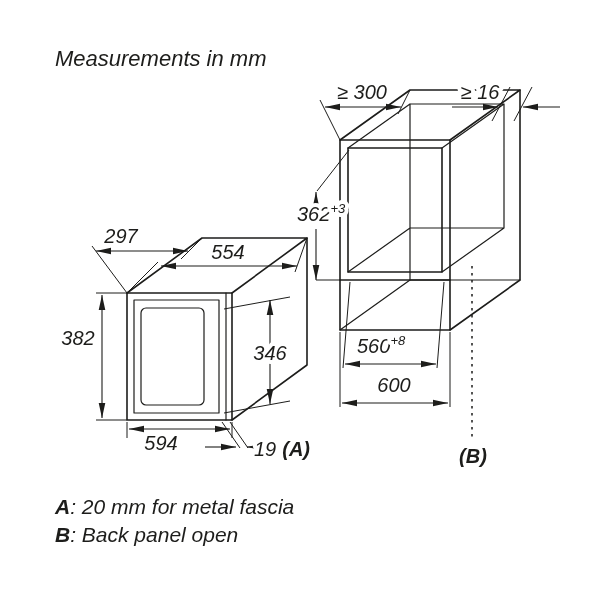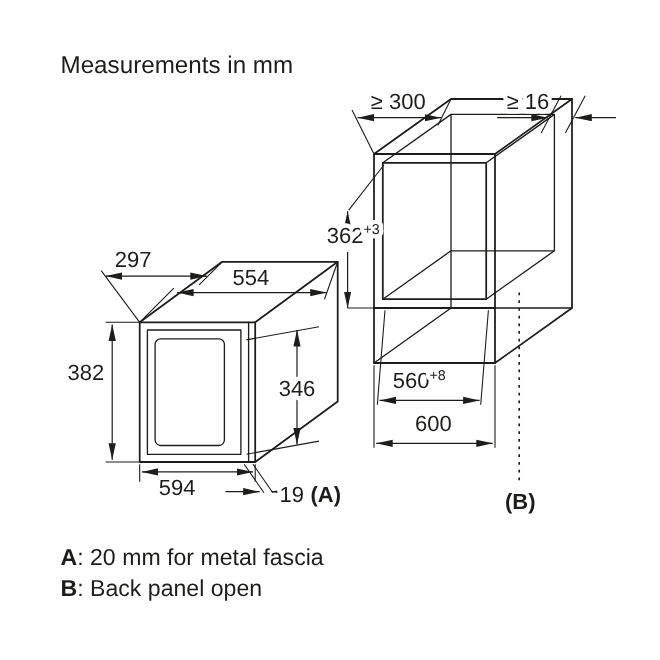--- a/index.html
+++ b/index.html
@@ -3,21 +3,21 @@
 <meta charset="utf-8">
 <style>
   html, body {
     margin: 0;
     padding: 0;
     width: 600px;
     height: 600px;
     background: #ffffff;
     font-family: "Liberation Sans", sans-serif;
   }
-  #stage { width: 600px; height: 445px; position: relative; }
+  #stage { width: 600px; height: 445px; position: relative; font-style: italic; }
   svg { display: block; }
   .obj  { stroke: #1d1d1b; stroke-width: 1.6; fill: none; stroke-linejoin: round; stroke-linecap: round; }
   .mid  { stroke-width: 1.2; }
   .dim  { stroke: #1d1d1b; stroke-width: 1.1; fill: none; }
   .thin { stroke-width: 1.0; }
   .dash { stroke: #1d1d1b; stroke-width: 1.5; fill: none; stroke-dasharray: 2.5 4.5; }
   text  { fill: #1d1d1b; }
   .title    { font-size: 22px; }
   .legend   { font-size: 21px; }
   .dimlabel { font-size: 20px; }

